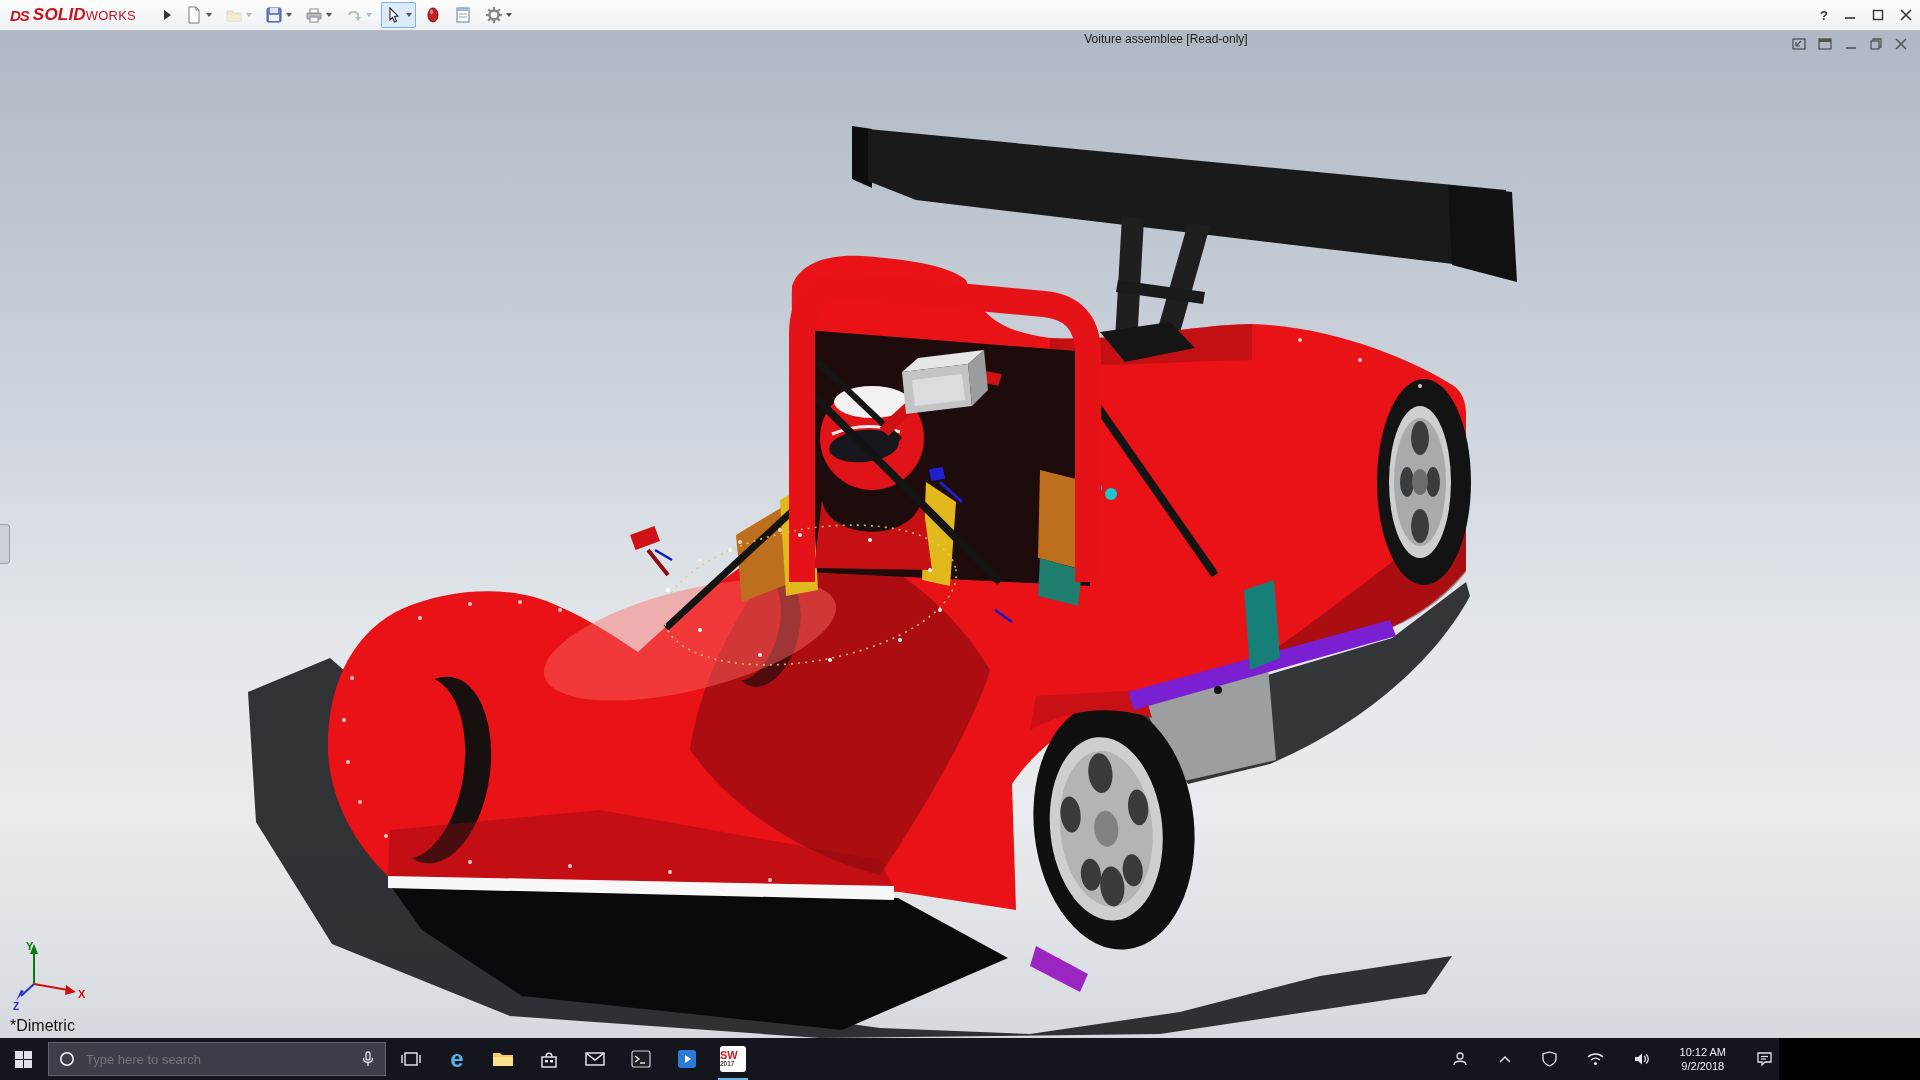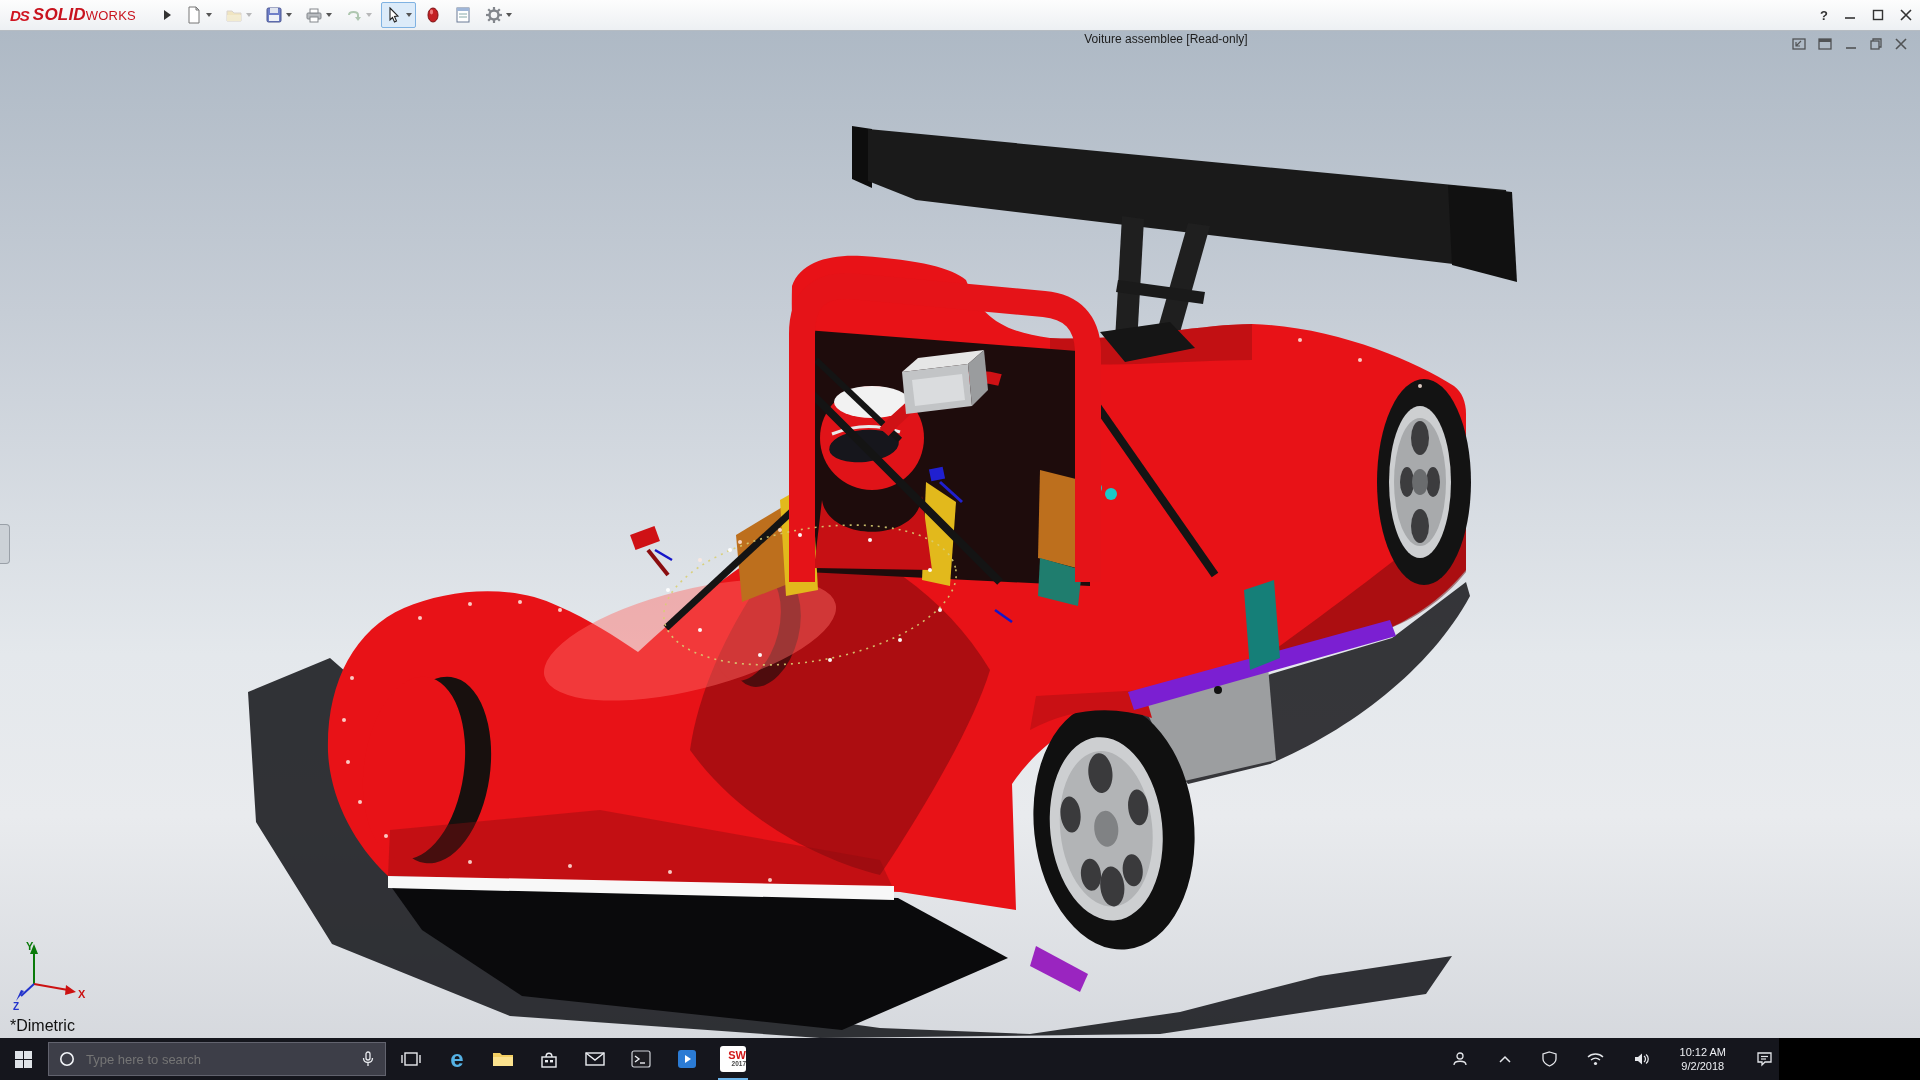--- a/index.html
+++ b/index.html
@@ -44,21 +44,21 @@
   .tb-slot{width:46px;height:42px;display:flex;align-items:center;justify-content:center;position:relative;}
   .searchbox{width:338px;height:34px;margin:0 2px;background:#3d3e48;border:1px solid #62636e;
              display:flex;align-items:center;gap:9px;padding:0 10px;box-sizing:border-box;}
   .searchbox input{flex:1;background:transparent;border:none;outline:none;color:#d5d7dd;
                    font-size:13px;font-family:"Liberation Sans",sans-serif;}
   .edge-e{font-size:24px;font-weight:bold;color:#55b2e5;line-height:1;}
   .run-indicator{position:absolute;bottom:0;left:8px;right:8px;height:2px;background:#6ab2e8;}
   .tray{margin-left:auto;display:flex;align-items:center;gap:30px;padding-right:6px;}
   .clock{font-size:11px;line-height:14px;text-align:center;color:#eef0f4;}
   .sw-badge{width:26px;height:26px;background:#fff;border-radius:3px;display:flex;flex-direction:column;
-            align-items:flex-end;justify-content:center;line-height:1;}
+            align-items:flex-start;justify-content:center;line-height:1;}
   .sw-badge .l1{color:#d21a1a;font-weight:bold;font-size:11px;}
   .sw-badge .l2{color:#444;font-size:6.5px;font-weight:bold;}
 </style>
 </head>
 <body>
 
 <div class="screen">
 
   <div class="titlebar">
     <div class="logo">

